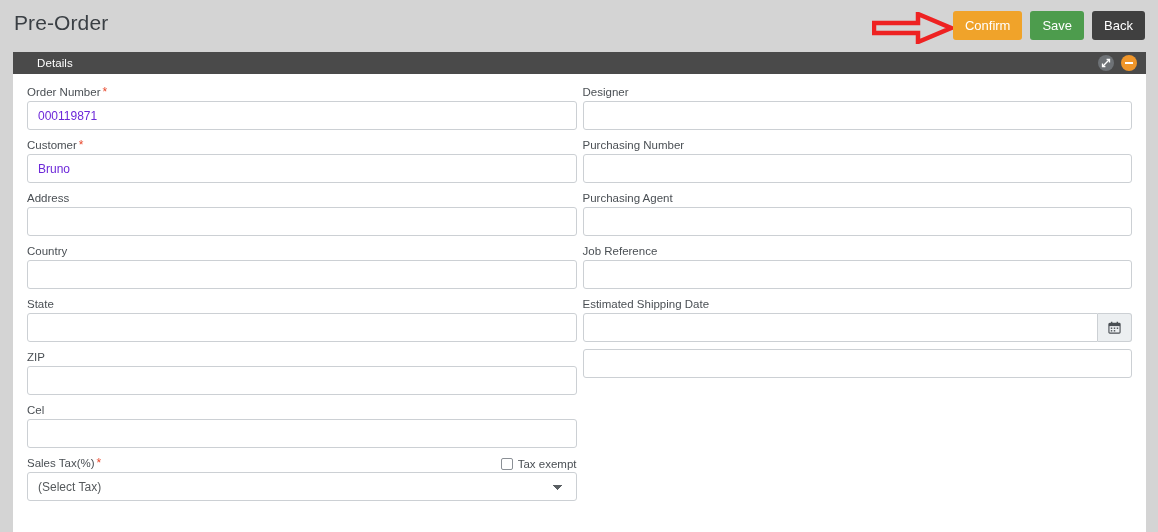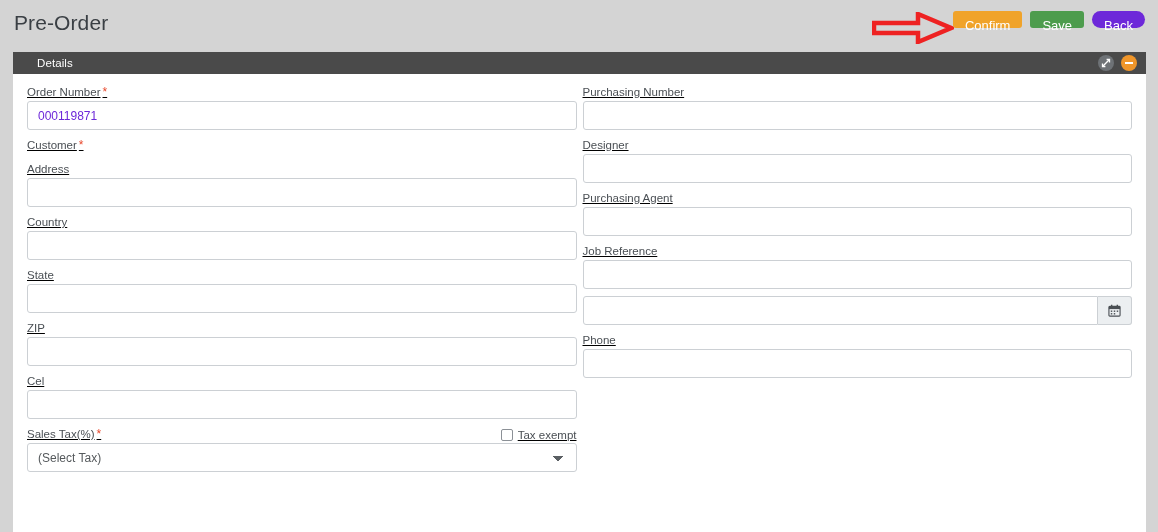--- a/index.html
+++ b/index.html
@@ -37,28 +37,28 @@
     gap: 8px;
     align-items: flex-start;
   }
   .btn {
     border: none;
     border-radius: 3px;
     color: #ffffff;
     font-size: 13px;
     font-family: "Liberation Sans", sans-serif;
     padding: 0 12px;
-    height: 17px;
+    height: 29px;
     line-height: 29px;
     cursor: pointer;
     white-space: nowrap;
   }
   .btn-confirm { background: #f0a32a; min-width: 64px; }
   .btn-save    { background: #4d9c4d; min-width: 50px; }
-  .btn-back    { background: #6d28d9; min-width: 50px; border-radius: 13px; }
+  .btn-back    { background: #404040; min-width: 50px; }
 
   
   .annotation-arrow {
     position: absolute;
     left: 872px;
     top: 12px;
     width: 82px;
     height: 32px;
     pointer-events: none;
   }
@@ -115,21 +115,21 @@
   .form-body {
     padding: 10px 14px 0 14px;
     display: flex;
     gap: 0;
   }
   .col {
     width: 553px;
   }
   .col-right { margin-left: 6px; }
 
-  .field { margin-bottom: 7px; position: relative; text-decoration: underline; }
+  .field { margin-bottom: 7px; position: relative; }
   .field-label-row {
     display: flex;
     align-items: center;
     justify-content: space-between;
     height: 17px;
   }
   .field-label {
     font-size: 11.5px;
     color: #4a4f54;
     line-height: 17px;
@@ -259,20 +259,21 @@
         <div class="field-label-row">
           <span class="field-label"><span>Order Number</span><span class="req">*</span></span>
         </div>
         <input class="control" type="text" value="000119871" style="">
       </div>
 
       <div class="field">
         <div class="field-label-row">
           <span class="field-label"><span>Customer</span><span class="req">*</span></span>
         </div>
+        <input class="control" type="text" value="Bruno" style="">
       </div>
 
       <div class="field">
         <div class="field-label-row">
           <span class="field-label">Address</span>
         </div>
         <input class="control" type="text" value="" style="">
       </div>
 
       <div class="field">
@@ -317,68 +318,68 @@
       </div>
 
     </div>
 
     <div class="col col-right">
 
 
 
       <div class="field">
         <div class="field-label-row">
+          <span class="field-label">Designer</span>
+        </div>
+        <input class="control" type="text" value="" style="">
+      </div>
+
+      <div class="field">
+        <div class="field-label-row">
           <span class="field-label">Purchasing Number</span>
         </div>
         <input class="control" type="text" value="" style="">
       </div>
 
       <div class="field">
         <div class="field-label-row">
-          <span class="field-label">Designer</span>
-        </div>
-        <input class="control" type="text" value="" style="">
-      </div>
-
-      <div class="field">
-        <div class="field-label-row">
           <span class="field-label">Purchasing Agent</span>
         </div>
         <input class="control" type="text" value="" style="">
       </div>
 
       <div class="field">
         <div class="field-label-row">
           <span class="field-label">Job Reference</span>
         </div>
         <input class="control" type="text" value="" style="">
       </div>
 
       <div class="field">
+        <div class="field-label-row">
+          <span class="field-label">Estimated Shipping Date</span>
+        </div>
         <div class="input-group">
           <input class="control" type="text" value="" style="">
           <span class="input-addon">
             <svg width="13" height="13" viewBox="0 0 14 14" xmlns="http://www.w3.org/2000/svg">
               <rect x="1" y="2.5" width="12" height="10.5" rx="1" fill="none" stroke="#4a4f54" stroke-width="1.2"></rect>
               <rect x="1" y="2.5" width="12" height="3" fill="#4a4f54"></rect>
               <rect x="3.2" y="0.8" width="1.5" height="2.6" fill="#4a4f54"></rect>
               <rect x="9.3" y="0.8" width="1.5" height="2.6" fill="#4a4f54"></rect>
               <rect x="3" y="7" width="1.6" height="1.5" fill="#4a4f54"></rect>
               <rect x="6.2" y="7" width="1.6" height="1.5" fill="#4a4f54"></rect>
               <rect x="9.4" y="7" width="1.6" height="1.5" fill="#4a4f54"></rect>
               <rect x="3" y="9.8" width="1.6" height="1.5" fill="#4a4f54"></rect>
               <rect x="6.2" y="9.8" width="1.6" height="1.5" fill="#4a4f54"></rect>
             </svg>
           </span>
         </div>
       </div>
 
       <div class="field">
-        <div class="field-label-row">
-          <span class="field-label">Phone</span>
-        </div>
         <input class="control" type="text" value="" style="">
       </div>
 
     </div>
 
   </div>
 </div>
 
 </body></html>

